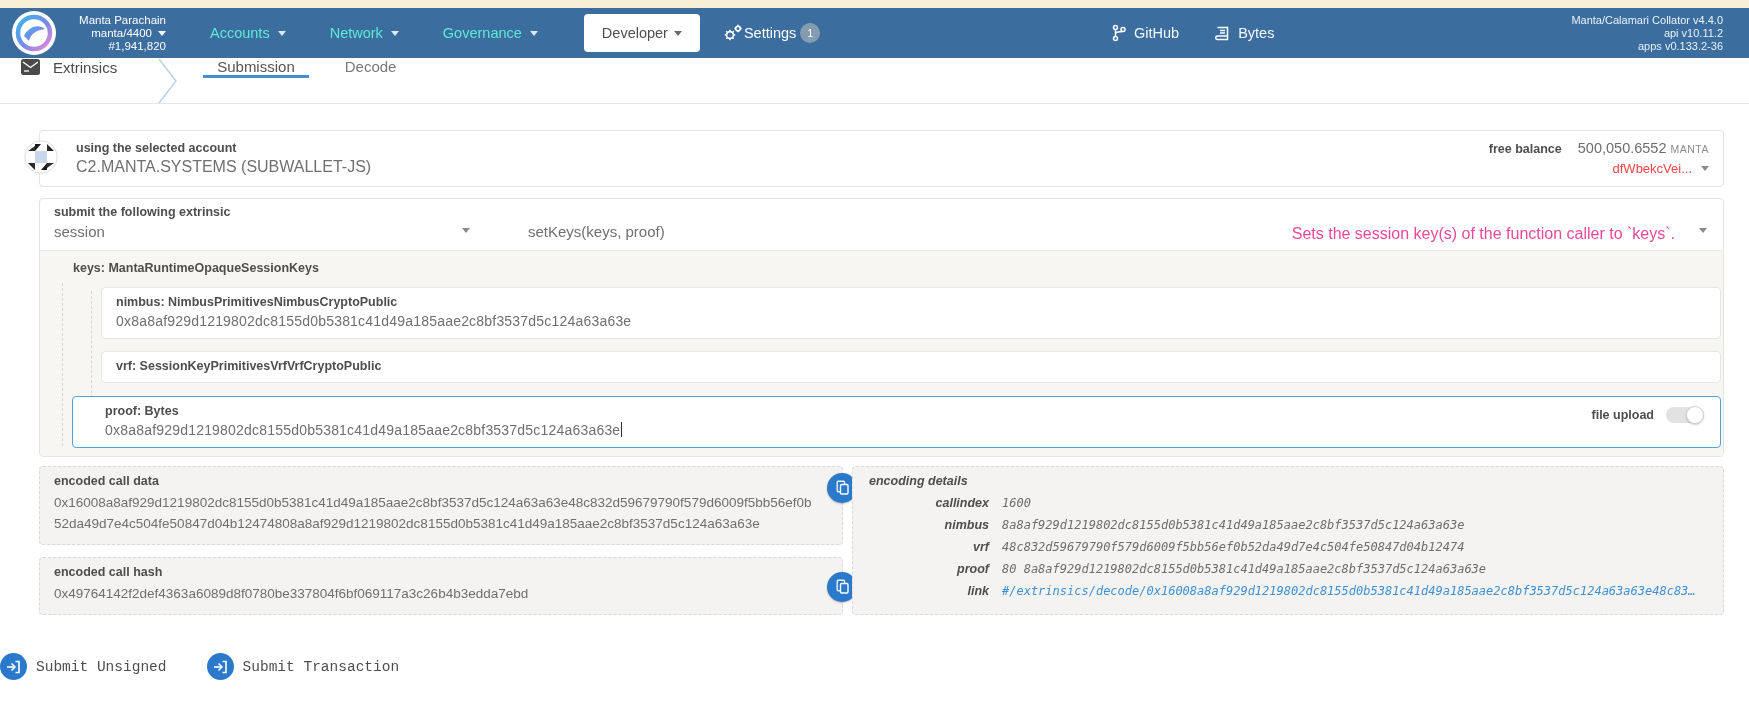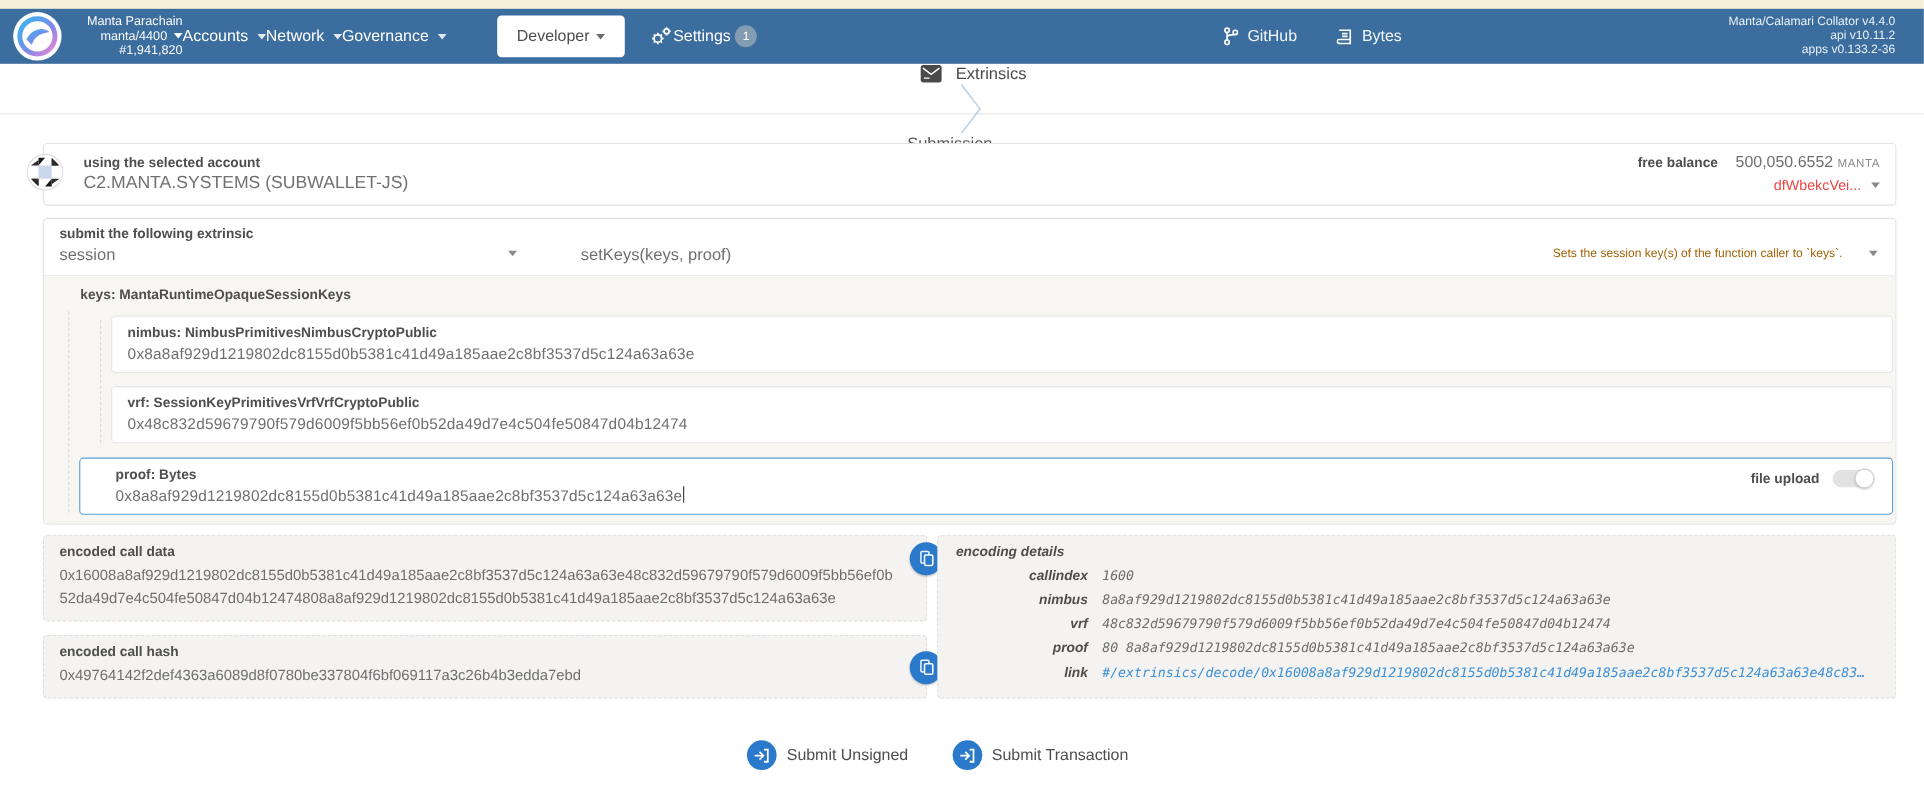--- a/index.html
+++ b/index.html
@@ -5,32 +5,32 @@
   * { margin:0; padding:0; box-sizing:border-box; }
   html,body { width:1749px; height:723px; background:#fff; font-family:"Liberation Sans", sans-serif; overflow:hidden; }
 
   
   .accent-strip { height:8px; background:#f8efd7; }
   .app-header { position:relative; height:50px; background:#3b6d9e; display:flex; align-items:center; padding-left:12px; color:#fff; }
   .logo-wrap { width:44px; height:44px; border-radius:50%; background:#fff; display:flex; align-items:center; justify-content:center; flex:0 0 auto; }
   .chain-block { margin-left:14px; width:96px; text-align:right; font-size:11.5px; line-height:13px; color:#fdfdfd; white-space:nowrap; }
   .chain-block .row2 { cursor:pointer; }
   .caret { display:inline-block; width:0; height:0; border-left:4px solid transparent; border-right:4px solid transparent; border-top:5px solid currentColor; vertical-align:middle; margin-left:6px; }
-  .nav-item { font-size:14.5px; color:#ffffff; display:flex; align-items:center; cursor:pointer; white-space:nowrap; }
+  .nav-item { font-size:14.5px; color:#5eead4; margin-left:44px; display:flex; align-items:center; cursor:pointer; white-space:nowrap; }
   .nav-item .caret { color:#dfe9f2; margin-left:8px; }
   .nav-developer { margin-left:46px; background:#fff; color:#4e4e4e; border-radius:4px; height:38px; padding:16px 18px; display:flex; align-items:center; font-size:14.5px; cursor:pointer; }
   .nav-developer .caret { color:#6b6b6b; }
   .nav-settings { margin-left:22px; display:flex; align-items:center; gap:0; font-size:14.5px; cursor:pointer; }
   .badge { background:#849cb1; color:#fff; width:20px; height:20px; border-radius:50%; font-size:11px; display:flex; align-items:center; justify-content:center; margin-left:4px; }
   .header-links { position:absolute; left:1112px; top:0; height:100%; display:flex; align-items:center; gap:36px; }
   .hlink { display:flex; align-items:center; gap:8px; font-size:14.5px; color:#f4f8fc; cursor:pointer; }
   .version-block { position:absolute; right:26px; top:50%; transform:translateY(-50%); text-align:right; font-size:11px; line-height:13px; color:#eaf1f8; }
 
   
-  .tab-bar { height:46px; border-bottom:1px solid #e6e6e6; display:flex; align-items:center; background:#fff;flex-direction:column; }
+  .tab-bar { height:46px; border-bottom:1px solid #e6e6e6; display:flex; align-items:flex-start; background:#fff; }
   .section-head { display:flex; align-items:center; gap:12px; padding-left:20px; color:#4a4a4a; font-size:15px; }
   .crumb-sep { margin:0 24px 0 40px; display:flex; align-items:center; }
   .tab { display:flex; align-items:center; padding:0 14px; font-size:15px; color:#787878; cursor:pointer; border-bottom:3px solid transparent; margin-right:22px; }
   .tab.active { color:#555; border-bottom-color:#4690d2; }
 
   
   .content { padding-top:26px; }
   .card { margin-left:39px; width:1685px; background:#fff; border:1px solid #e3e3e3; border-radius:4px; position:relative; }
   .lbl { font-size:12.5px; font-weight:bold; color:#4e4e4e; }
   .val { font-size:14px; color:#6f6f6f; }
@@ -47,21 +47,21 @@
   .addr-line .caret { color:#8a8a8a; margin-left:9px; }
 
   
   .extrinsic-card { margin-top:11px; }
   .ext-top { padding:6px 14px 9px 14px; }
   .dd-row { display:flex; margin-top:4px; }
   .dd-pallet { width:432px; position:relative; cursor:pointer; }
   .dd-pallet .val, .dd-method .val { font-size:15px; }
   .dd-pallet .caret { position:absolute; right:16px; top:5px; color:#8a8a8a; }
   .dd-method { flex:1; position:relative; padding-left:42px; cursor:pointer; }
-  .dd-hint { position:absolute; right:34px; top:2px; font-size:11px; color:#a16207; }
+  .dd-hint { position:absolute; right:34px; top:2px; font-size:16px; color:#ec4899; }
   .dd-method .caret { position:absolute; right:2px; top:5px; color:#8a8a8a; }
 
   .params { background:#f7f6f3; border-top:1px solid #ececec; border-radius:0 0 4px 4px; padding:8px 0 8px 0; position:relative; }
   .guide { position:absolute; border-left:1px dashed #d8d8d8; }
   .g1 { left:22px; top:32px; bottom:10px; }
   .g2 { left:51px; top:40px; height:112px; }
   .keys-label { margin-left:33px; padding-top:2px; }
   .param-box { margin-left:61px; margin-right:2px; background:#fff; border:1px solid #e6e6e6; border-radius:4px; padding:7px 14px 9px 14px; margin-top:12px; position:relative; }
   .param-box .hexval { margin-top:4px; font-size:14px; color:#6f6f6f; letter-spacing:0.2px; }
   .proof-box { margin-left:32px; border-color:#56a1d8; margin-top:13px;padding-left:32px; }
@@ -80,21 +80,21 @@
   .copy-1 { top:6px; } .copy-2 { top:14px; }
 
   .details-box { width:872px; padding:7px 16px 9px 16px;font-style:italic; }
   .det-table { margin-top:3px; }
   .det-row { display:flex; align-items:baseline; margin-top:8px; }
   .det-label { width:120px; text-align:right; font-size:12.5px; font-weight:bold; color:#4e4e4e; flex:0 0 auto; }
   .det-val { margin-left:13px; font-family:"DejaVu Sans Mono", monospace; font-size:12px; color:#6d6d6d; white-space:nowrap; overflow:hidden; text-overflow:ellipsis; max-width:700px; }
   .det-link { color:#3d90d6; cursor:pointer; text-decoration:none; }
 
   
-  .submit-row { display:flex; justify-content:center; align-items:center; gap:40px; margin:38px 44px 0 0; }
+  .submit-row { display:flex; justify-content:flex-start; align-items:center; gap:40px; margin:38px 44px 0 0;font-family:Liberation Mono, monospace; }
   .submit-btn { display:flex; align-items:center; gap:9px; cursor:pointer; }
   .submit-btn .icon-circle { width:27px; height:27px; border-radius:50%; background:#2b79cb; display:flex; align-items:center; justify-content:center; }
   .submit-btn .slabel { font-size:14.5px; color:#4e4e4e; }
 </style>
 </head>
 <body>
 
 <div class="accent-strip"></div>
 
 <div class="app-header">
@@ -258,21 +258,20 @@
 
       <div class="lbl keys-label">keys: MantaRuntimeOpaqueSessionKeys</div>
 
       <div class="param-box">
         <div class="lbl">nimbus: NimbusPrimitivesNimbusCryptoPublic</div>
         <div class="hexval">0x8a8af929d1219802dc8155d0b5381c41d49a185aae2c8bf3537d5c124a63a63e</div>
       </div>
 
       <div class="param-box">
         <div class="lbl">vrf: SessionKeyPrimitivesVrfVrfCryptoPublic</div>
-        <div class="hexval">0x48c832d59679790f579d6009f5bb56ef0b52da49d7e4c504fe50847d04b12474</div>
       </div>
 
       <div class="param-box proof-box">
         <div class="lbl">proof: Bytes</div>
         <div class="hexval"><span>0x8a8af929d1219802dc8155d0b5381c41d49a185aae2c8bf3537d5c124a63a63e</span><span class="cursor-bar"></span></div>
         <div class="file-upload">
           <span class="lbl">file upload</span>
           <div class="toggle">
               <div class="knob"></div>
             </div>

